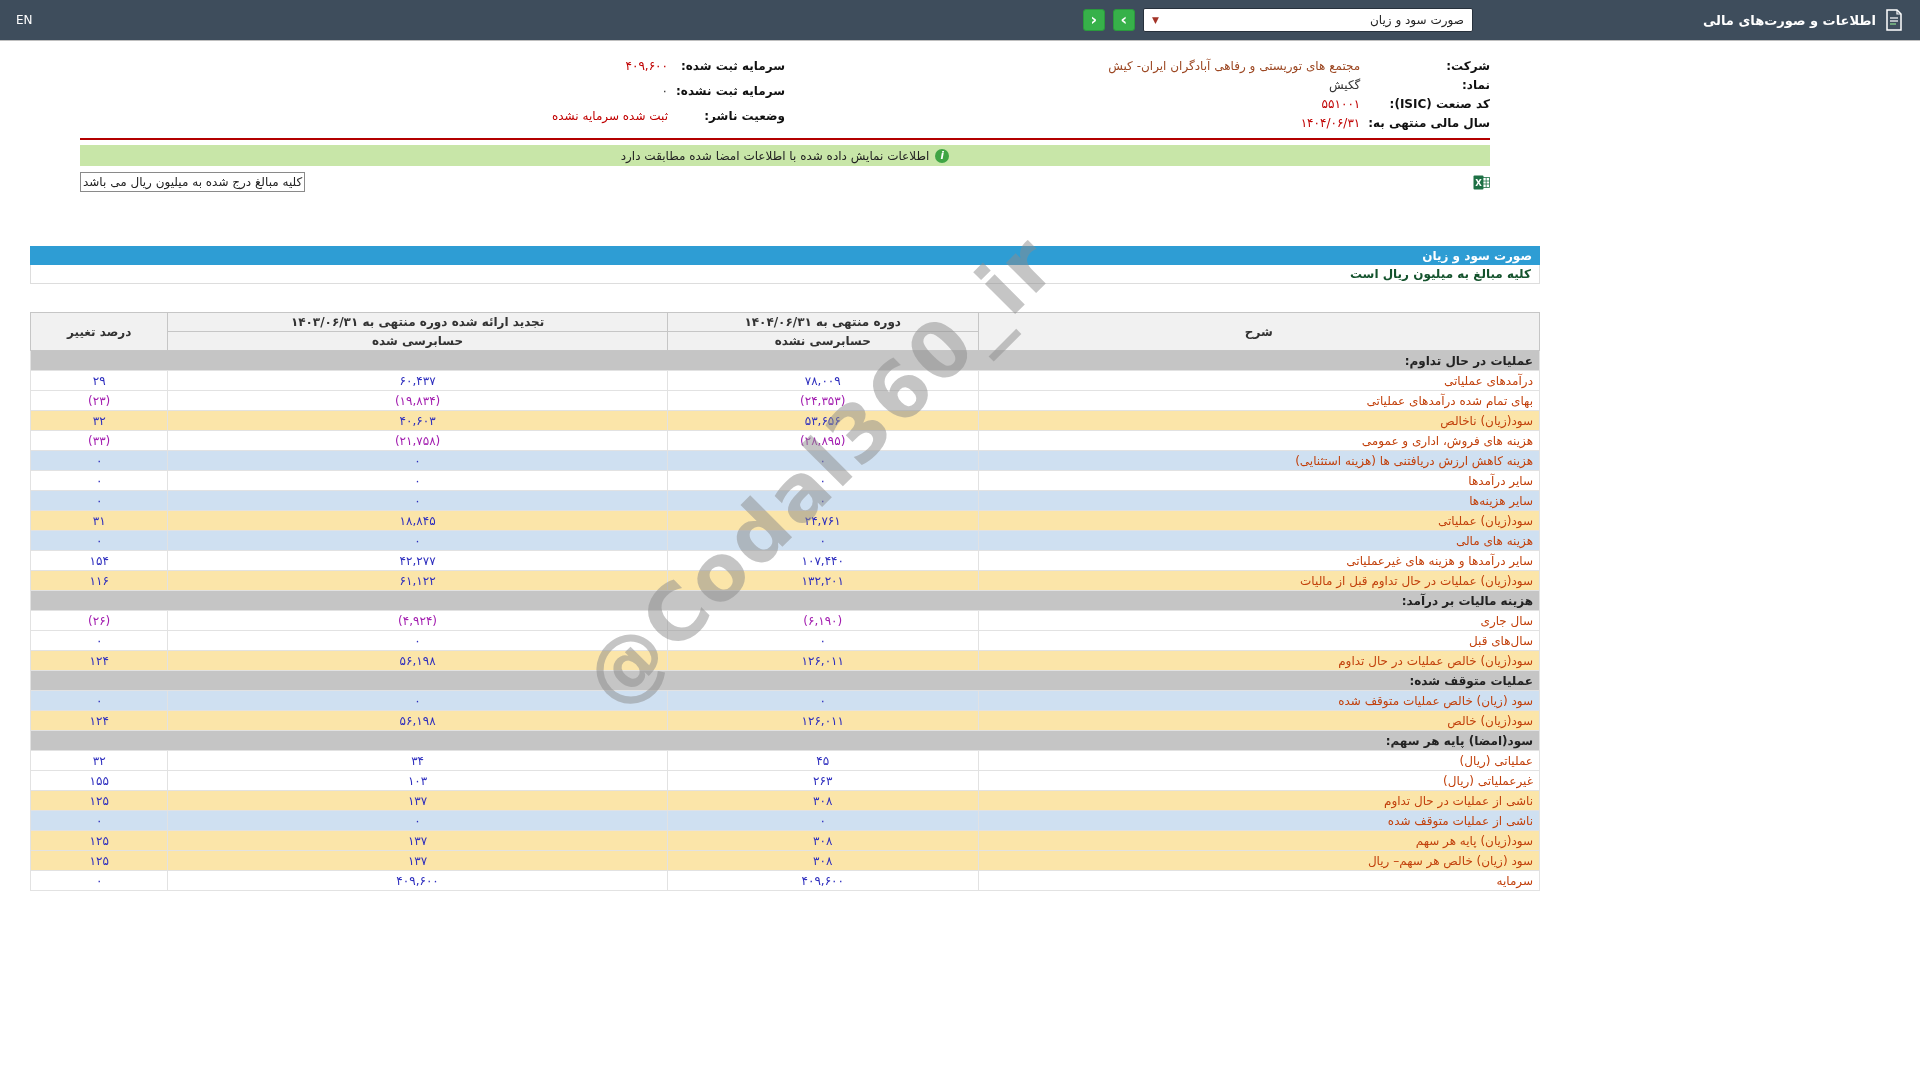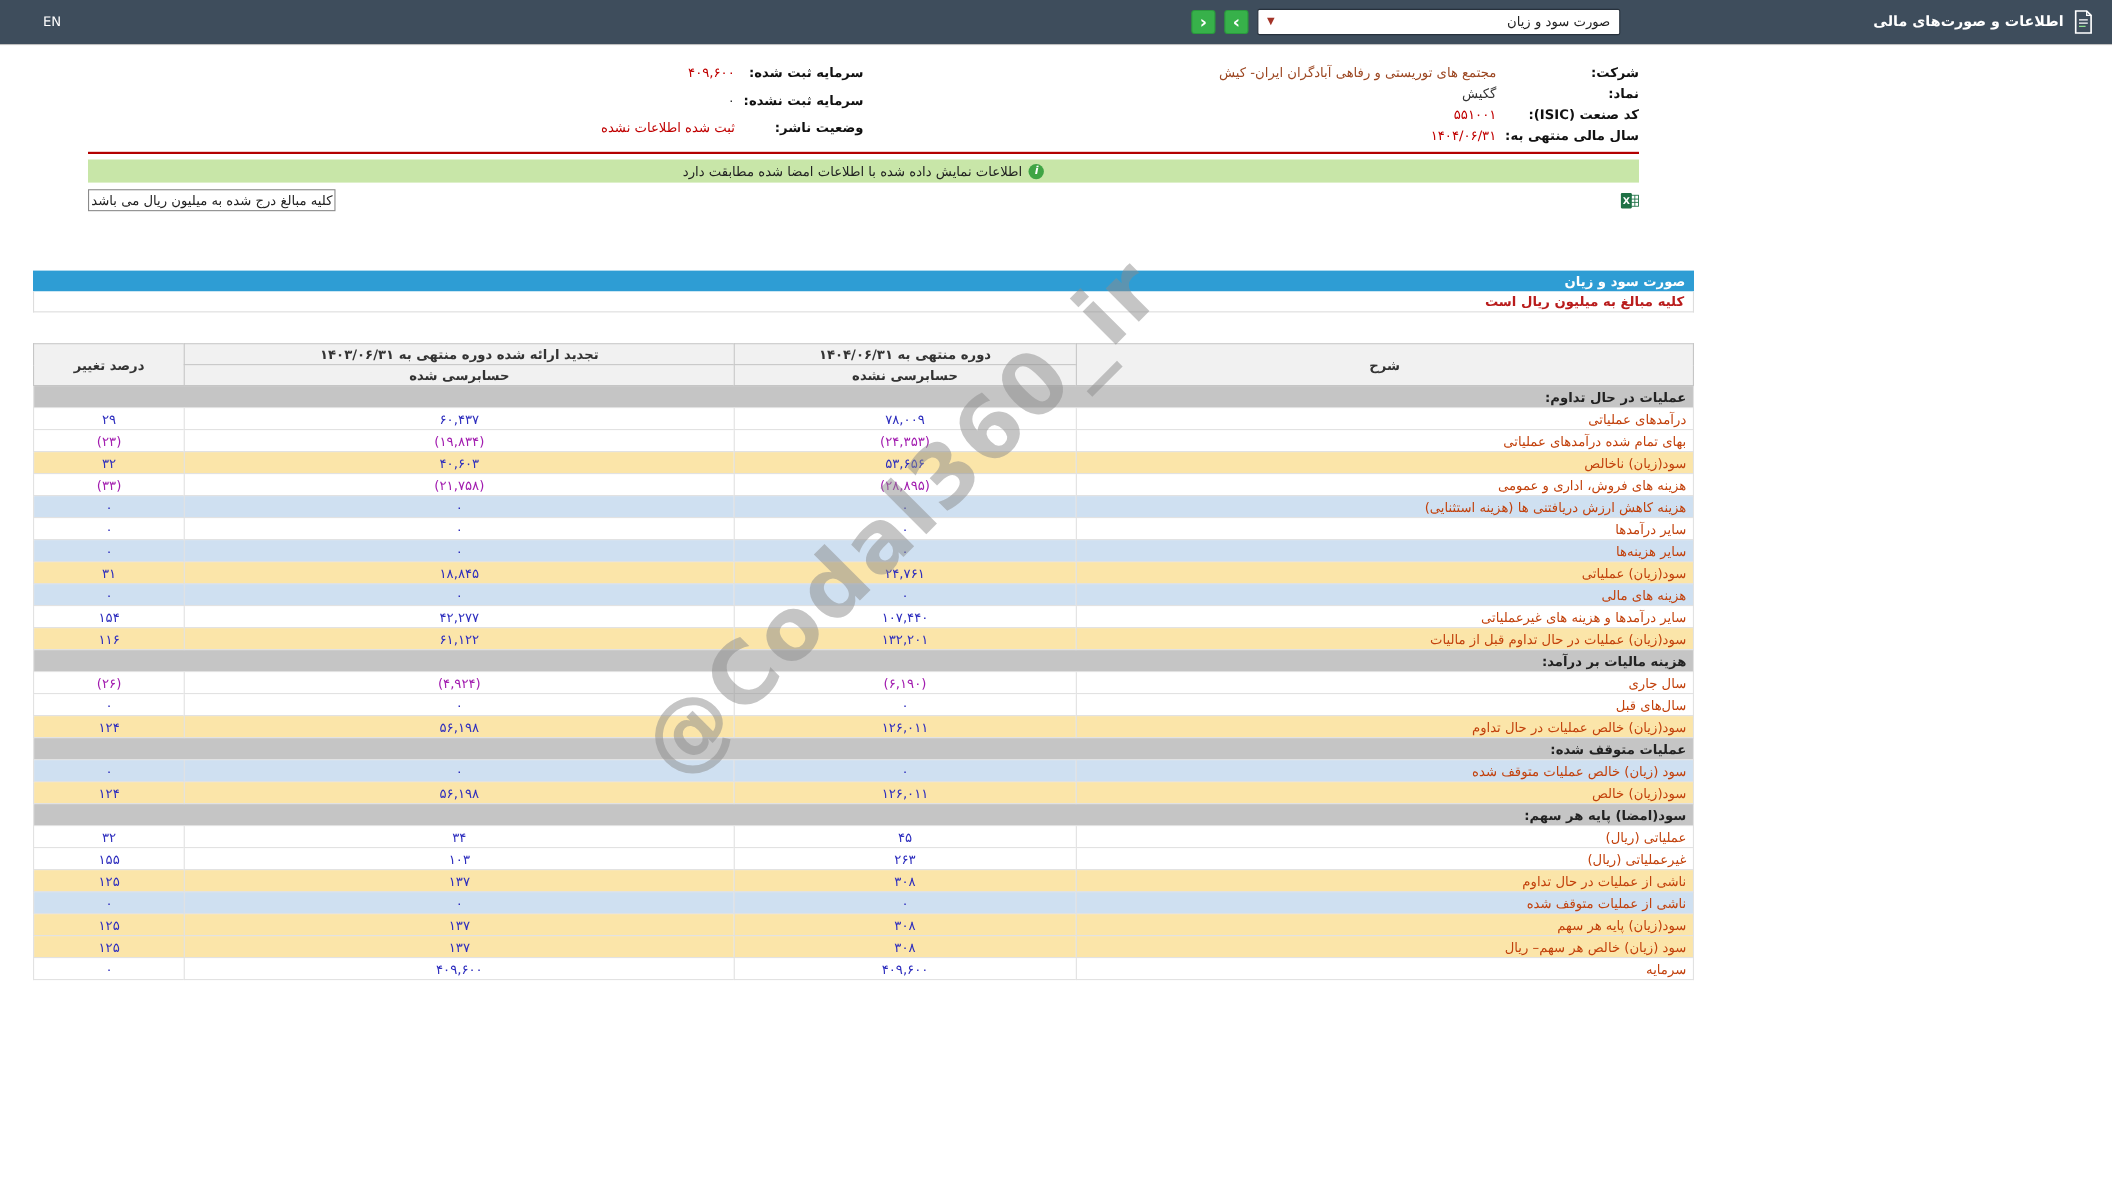--- a/index.html
+++ b/index.html
@@ -22,21 +22,21 @@
     display:flex; align-items:center; justify-content:space-between; padding:0 8px;
     cursor:pointer; margin-right:230px;
   }
   .combobox .cbx-text { font-size:12px; color:#222; }
   .combobox .caret { color:#a33327; font-size:9px; line-height:1; }
   .nav-btn {
     width:22px; height:22px; border-radius:3px; background:#37b14a; border:1px solid #2a9a3d;
     color:#fff; display:flex; align-items:center; justify-content:center;
     font-size:16px; font-weight:bold; cursor:pointer; margin-right:8px; line-height:1;
   }
-  .lang { color:#fff; font-size:12px; cursor:pointer;margin-left:23px; }
+  .lang { color:#fff; font-size:12px; cursor:pointer; }
 
   
   .page { width:1510px; margin:0 380px 0 30px; position:relative; }
 
   
   .company-wrap { margin:16px 50px 0; }
   .company { display:flex; }
   .info-table { width:50%; border-collapse:collapse; }
   .info-table td { padding:1.5px 0 1.5px 8px; font-size:12px; vertical-align:top; line-height:16px; }
   .info-table .lbl { font-weight:bold; color:#111; white-space:nowrap; width:1%; }
@@ -61,21 +61,21 @@
   .excel-btn { cursor:pointer; display:flex; align-items:center; }
 
   
   .statement { margin-top:54px; position:relative; }
   .stmt-title {
     height:19px; background:#2e9dd4; color:#fff; font-weight:bold;
     display:flex; align-items:center; padding:0 8px; font-size:12px;
   }
   .stmt-unit {
     height:19px; border:1px solid #ddd; border-top:none; background:#fff;
-    display:flex; align-items:center; padding:0 8px; font-weight:bold; color:#b91c1c; font-size:12px;
+    display:flex; align-items:center; padding:0 8px; font-weight:bold; color:#14532d; font-size:12px;
   }
   .stmt-table { width:100%; border-collapse:collapse; margin-top:28px; table-layout:fixed; }
   .stmt-table th {
     background:#f1f1f1; border:1px solid #c6c6c6; font-size:12px; font-weight:bold;
     color:#333; padding:2px 4px; text-align:center; height:18px;
   }
   .stmt-table td { border:1px solid #e2e2e2; padding:2.5px 6px; font-size:12px; line-height:14px; }
   .cell-desc { text-align:right; color:#c2410c; }
   .cell-num  { text-align:center; color:#2d2dbe; direction:ltr; }
   .cell-num.neg { color:#a21caf; }
@@ -145,21 +145,21 @@
             <tr>
           <td class="lbl">سرمایه ثبت شده:</td>
           <td class="val red">۴۰۹,۶۰۰</td>
         </tr>
         <tr>
           <td class="lbl">سرمایه ثبت نشده:</td>
           <td class="val dark">۰</td>
         </tr>
         <tr>
           <td class="lbl">وضعیت ناشر:</td>
-          <td class="val red">ثبت شده اطلاعات نشده</td>
+          <td class="val red">ثبت شده سرمایه نشده</td>
         </tr>
       </tbody>
         </table>
     </div>
   </div>
 
   <hr class="red-sep">
 
   <div class="signed-bar">
     <span class="info-badge">i</span>

